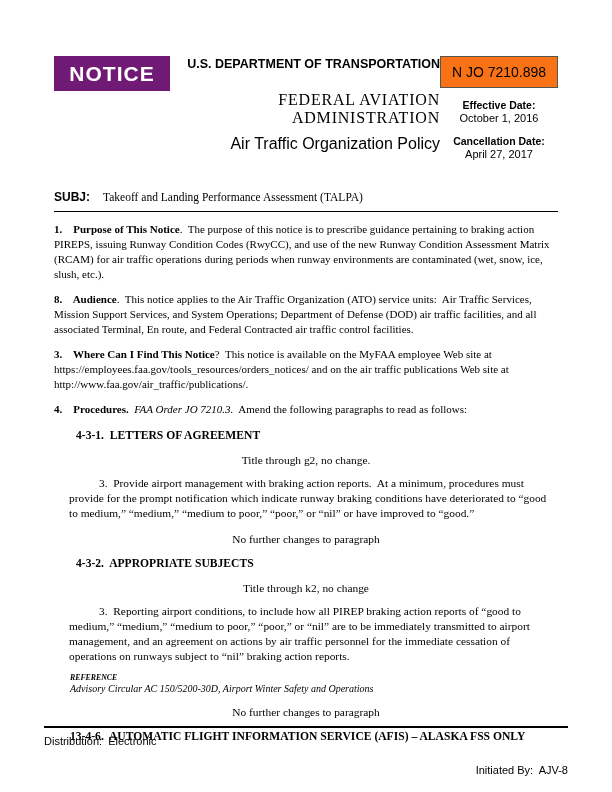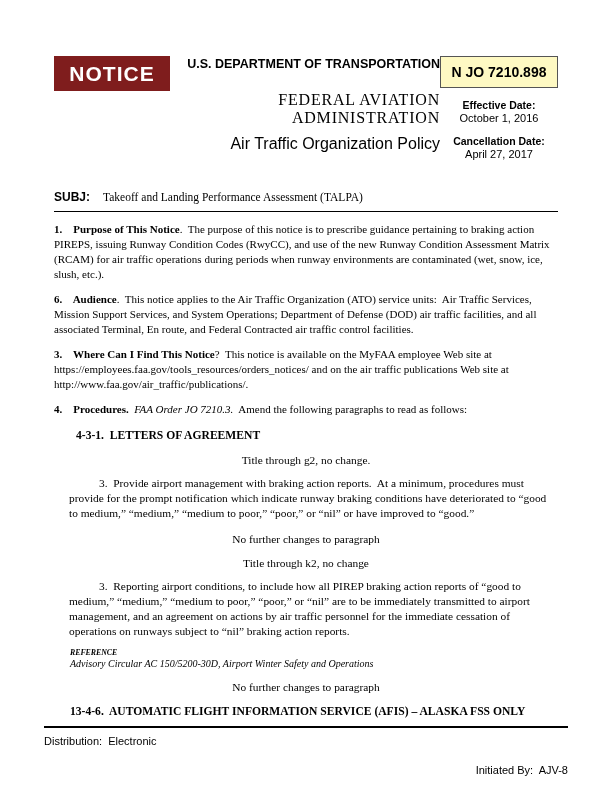--- a/index.html
+++ b/index.html
@@ -9,36 +9,36 @@
     background:#ffffff;
     box-sizing:border-box;
     padding:56px 54px 0 54px;
     font-family:"Liberation Serif", serif;
     color:#000;
     overflow:hidden;
   }
   
   .header { display:flex; align-items:flex-start; }
   .notice-box {
-    background:#7f1d1d; color:#fff;
+    background:#701a75; color:#fff;
     font-family:"Liberation Sans", sans-serif;
     font-weight:bold; font-size:21px; letter-spacing:1px;
     width:116px; height:35px; flex:0 0 116px;
     display:flex; align-items:center; justify-content:center;
   }
   .header-center { flex:1; text-align:right; padding-top:1px; }
   .hc1 { font-family:"Liberation Sans", sans-serif; font-weight:bold; font-size:12.5px; }
   .hc2 { font-family:"Liberation Serif", serif; font-size:16px; letter-spacing:0.8px; margin-top:20px; }
   .hc3 { font-family:"Liberation Sans", sans-serif; font-size:16px; margin-top:8px; }
   .header-right { width:118px; flex:0 0 118px; text-align:center; font-family:"Liberation Sans", sans-serif; }
   .doc-box {
     border:1.5px solid #555;
-    font-weight:bold; font-size:14px;
+    font-weight:normal; font-size:14px;
     padding:7px 1px;
-    background:#fef9c3;
+    background:#f97316;
   }
   .date-label { font-weight:bold; font-size:10.5px; margin-top:11px; }
   .date-value { font-size:11px; margin-top:1px; }
   
   .subj-row { margin-top:27px; white-space:pre; }
   .subj-label { font-family:"Liberation Sans", sans-serif; font-weight:bold; font-size:12px; }
   .subj-text { font-size:11.5px; margin-left:13px; }
   .rule { border-bottom:1.2px solid #000; margin-top:6px; }
   
   .para  { font-size:11px; line-height:15px; margin:10px 0 0 0; white-space:pre-wrap; }
@@ -84,33 +84,34 @@
       <div class="date-label">Cancellation Date:</div>
       <div class="date-value">April 27, 2017</div>
     </div>
   </div>
 
   <div class="subj-row"><span class="subj-label">SUBJ:</span><span class="subj-text">Takeoff and Landing Performance Assessment (TALPA)</span></div>
   <div class="rule"></div>
 
   <p class="para"><span class="bold">1.    Purpose of This Notice</span><span>.  The purpose of this notice is to prescribe guidance pertaining to braking action PIREPS, issuing Runway Condition Codes (RwyCC), and use of the new Runway Condition Assessment Matrix (RCAM) for air traffic operations during periods when runway environments are contaminated (wet, snow, ice, slush, etc.).</span></p>
 
-  <p class="para"><span class="bold">6.    Audience</span><span>.  This notice applies to the Air Traffic Organization (ATO) service units:  Air Traffic Services, Mission Support Services, and System Operations; Department of Defense (DOD) air traffic facilities, and all associated Terminal, En route, and Federal Contracted air traffic control facilities.</span></p>
+  <p class="para"><span class="bold">8.    Audience</span><span>.  This notice applies to the Air Traffic Organization (ATO) service units:  Air Traffic Services, Mission Support Services, and System Operations; Department of Defense (DOD) air traffic facilities, and all associated Terminal, En route, and Federal Contracted air traffic control facilities.</span></p>
 
   <p class="para"><span class="bold">3.    Where Can I Find This Notice</span><span>?  This notice is available on the MyFAA employee Web site at https://employees.faa.gov/tools_resources/orders_notices/ and on the air traffic publications Web site at http://www.faa.gov/air_traffic/publications/.</span></p>
 
   <p class="para"><span class="bold">4.    Procedures.</span><span class="italic">  FAA Order JO 7210.3.</span><span>  Amend the following paragraphs to read as follows:</span></p>
 
   <div class="sec-heading">4-3-1.  LETTERS OF AGREEMENT</div>
   <div class="centered">Title through g2, no change.</div>
 
   <p class="sub-para">3.  Provide airport management with braking action reports.  At a minimum, procedures must provide for the prompt notification which indicate runway braking conditions have deteriorated to “good to medium,” “medium,” “medium to poor,” “poor,” or “nil” or have improved to “good.”</p>
 
   <div class="centered">No further changes to paragraph</div>
 
+  <div class="sec-heading">4-3-2.  APPROPRIATE SUBJECTS</div>
   <div class="centered">Title through k2, no change</div>
 
   <p class="sub-para">3.  Reporting airport conditions, to include how all PIREP braking action reports of “good to medium,” “medium,” “medium to poor,” “poor,” or “nil” are to be immediately transmitted to airport management, and an agreement on actions by air traffic personnel for the immediate cessation of operations on runways subject to “nil” braking action reports.</p>
 
   <div class="ref">
     <div class="ref-label">REFERENCE</div>
     <div class="ref-text">Advisory Circular AC 150/5200-30D, Airport Winter Safety and Operations</div>
   </div>
 
   <div class="centered">No further changes to paragraph</div>

